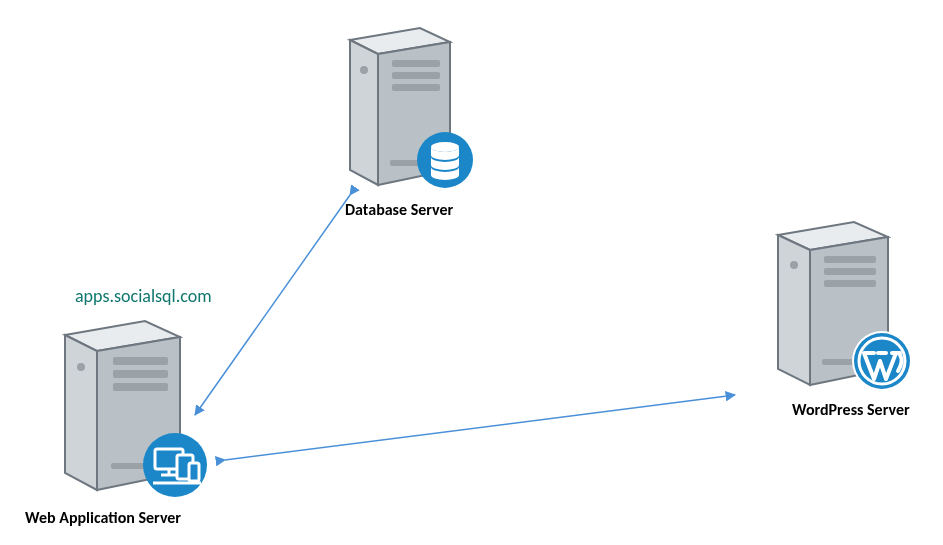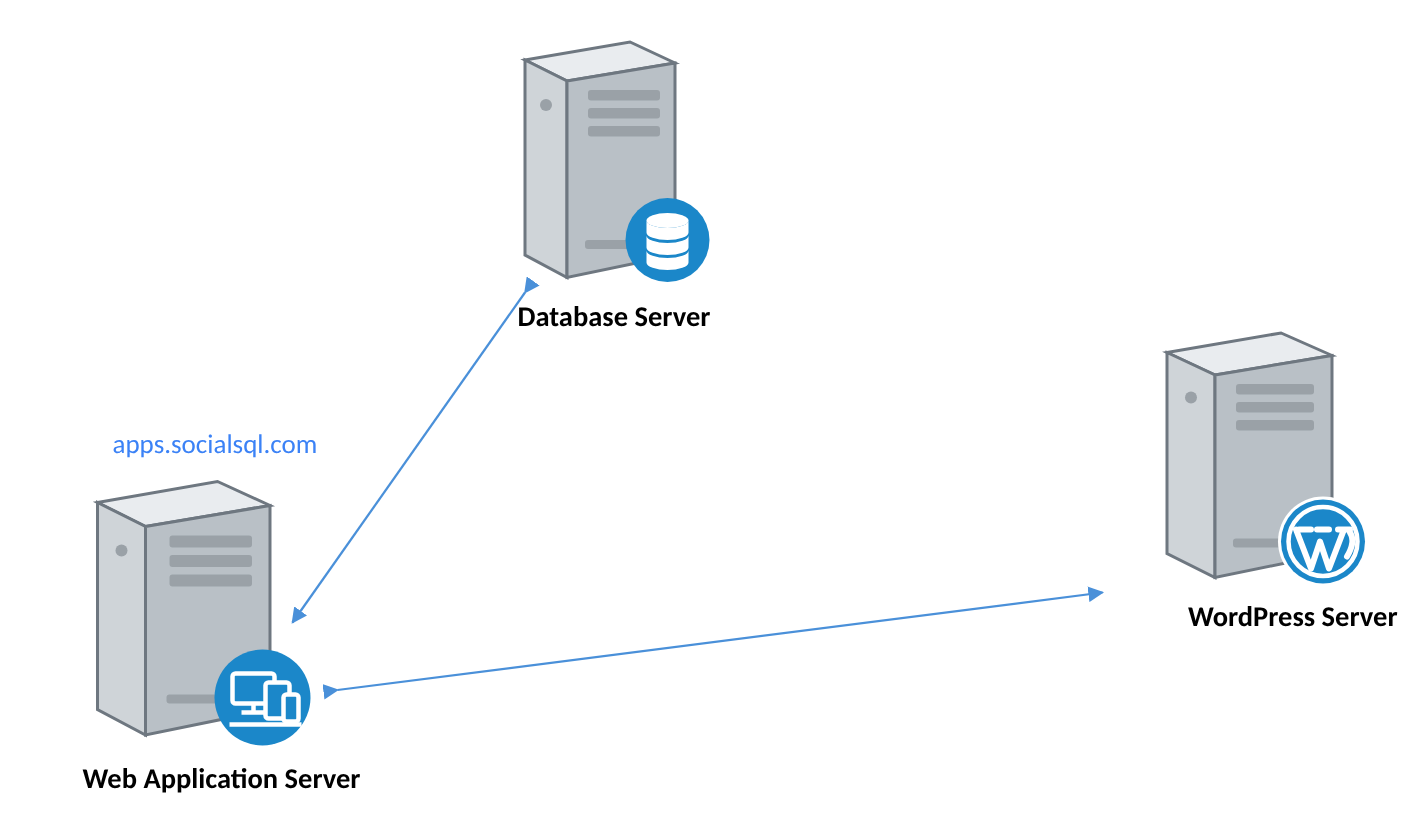--- a/index.html
+++ b/index.html
@@ -12,27 +12,27 @@
     position: relative;
     overflow: hidden;
   }
   .node {
     position: absolute;
   }
   .label {
     position: absolute;
     white-space: nowrap;
     color: #000;
-    font-size: 19px;
+    font-size: 16px;
     font-weight: 600;
   }
   .sublabel {
     position: absolute;
     white-space: nowrap;
-    color: #3b82f6;
+    color: #0f766e;
     font-size: 18px;
     font-weight: 400;
   }
   svg.canvas {
     position: absolute;
     left: 0; top: 0;
     width: 943px;
     height: 545px;
     pointer-events: none;
   }
@@ -113,21 +113,21 @@
 
         <rect x="32" y="20" width="16" height="24" rx="2" fill="#1b87c9"></rect>
 
         <rect x="44" y="28" width="10" height="18" rx="2" fill="#1b87c9"></rect>
       </g>
 
       <line x1="8" y1="48" x2="56" y2="48" stroke="#ffffff" stroke-width="3"></line>
     </g>
   </svg>
 </div>
-<div class="label" style="left:25px; top:508px;margin-left:30px;">Web Application Server</div>
+<div class="label" style="left:25px; top:508px;">Web Application Server</div>
 
 <div class="node" style="left:750px; top:215px;">
   <svg width="170" height="185" viewBox="0 0 170 185">
     <g>
       <polygon points="28,20 104,7 138,22 60,35" fill="#e9ecef" stroke="#6e7780" stroke-width="2"></polygon>
       <polygon points="28,20 60,35 60,170 28,154" fill="#cfd4d8" stroke="#6e7780" stroke-width="2"></polygon>
       <polygon points="60,35 138,22 138,154 60,170" fill="#b9c0c6" stroke="#6e7780" stroke-width="2"></polygon>
       <rect x="74" y="41" width="52" height="7" rx="2" fill="#9aa1a7"></rect>
       <rect x="74" y="53" width="52" height="7" rx="2" fill="#9aa1a7"></rect>
       <rect x="74" y="65" width="52" height="7" rx="2" fill="#9aa1a7"></rect>

